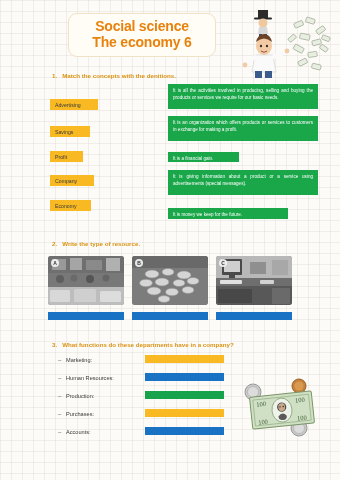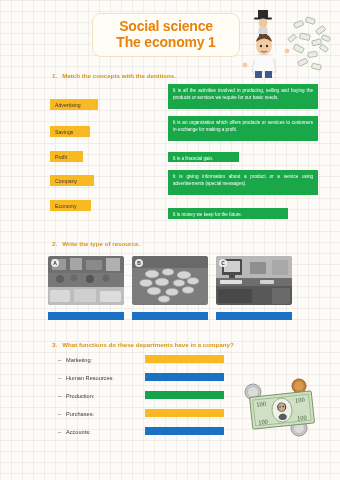--- a/index.html
+++ b/index.html
@@ -32,21 +32,20 @@
     width: 148px;
     height: 44px;
     background: #fffdf6;
     border: 1.5px solid #f0e2c4;
     border-radius: 9px;
     display: flex;
     flex-direction: column;
     align-items: center;
     justify-content: center;
     line-height: 1.12;
-    margin-left: 24px;
   }
   .title-line {
     color: #e8820c;
     font-size: 14px;
     font-weight: bold;
     letter-spacing: -0.2px;
     white-space: nowrap;
   }
 
   
@@ -121,21 +120,21 @@
   
   .money { position: absolute; left: 243px; top: 378px; width: 84px; height: 66px; }
 </style>
 </head>
 <body>
 
 <div class="page">
 
   <div class="title-box">
     <span class="title-line">Social science</span>
-    <span class="title-line">The economy 1</span>
+    <span class="title-line">The economy 6</span>
   </div>
 
   <div class="businessman">
     <svg viewBox="0 0 106 72" width="106" height="72">
 
       <g fill="#e8efe2" stroke="#7d8a72" stroke-width="0.5">
         <rect x="62" y="16" width="9" height="5" rx="1" transform="rotate(-22 66 18)"></rect>
         <rect x="74" y="12" width="9" height="5" rx="1" transform="rotate(18 78 14)"></rect>
         <rect x="84" y="22" width="9" height="5" rx="1" transform="rotate(-35 88 24)"></rect>
         <rect x="68" y="28" width="10" height="5.5" rx="1" transform="rotate(12 73 30)"></rect>

